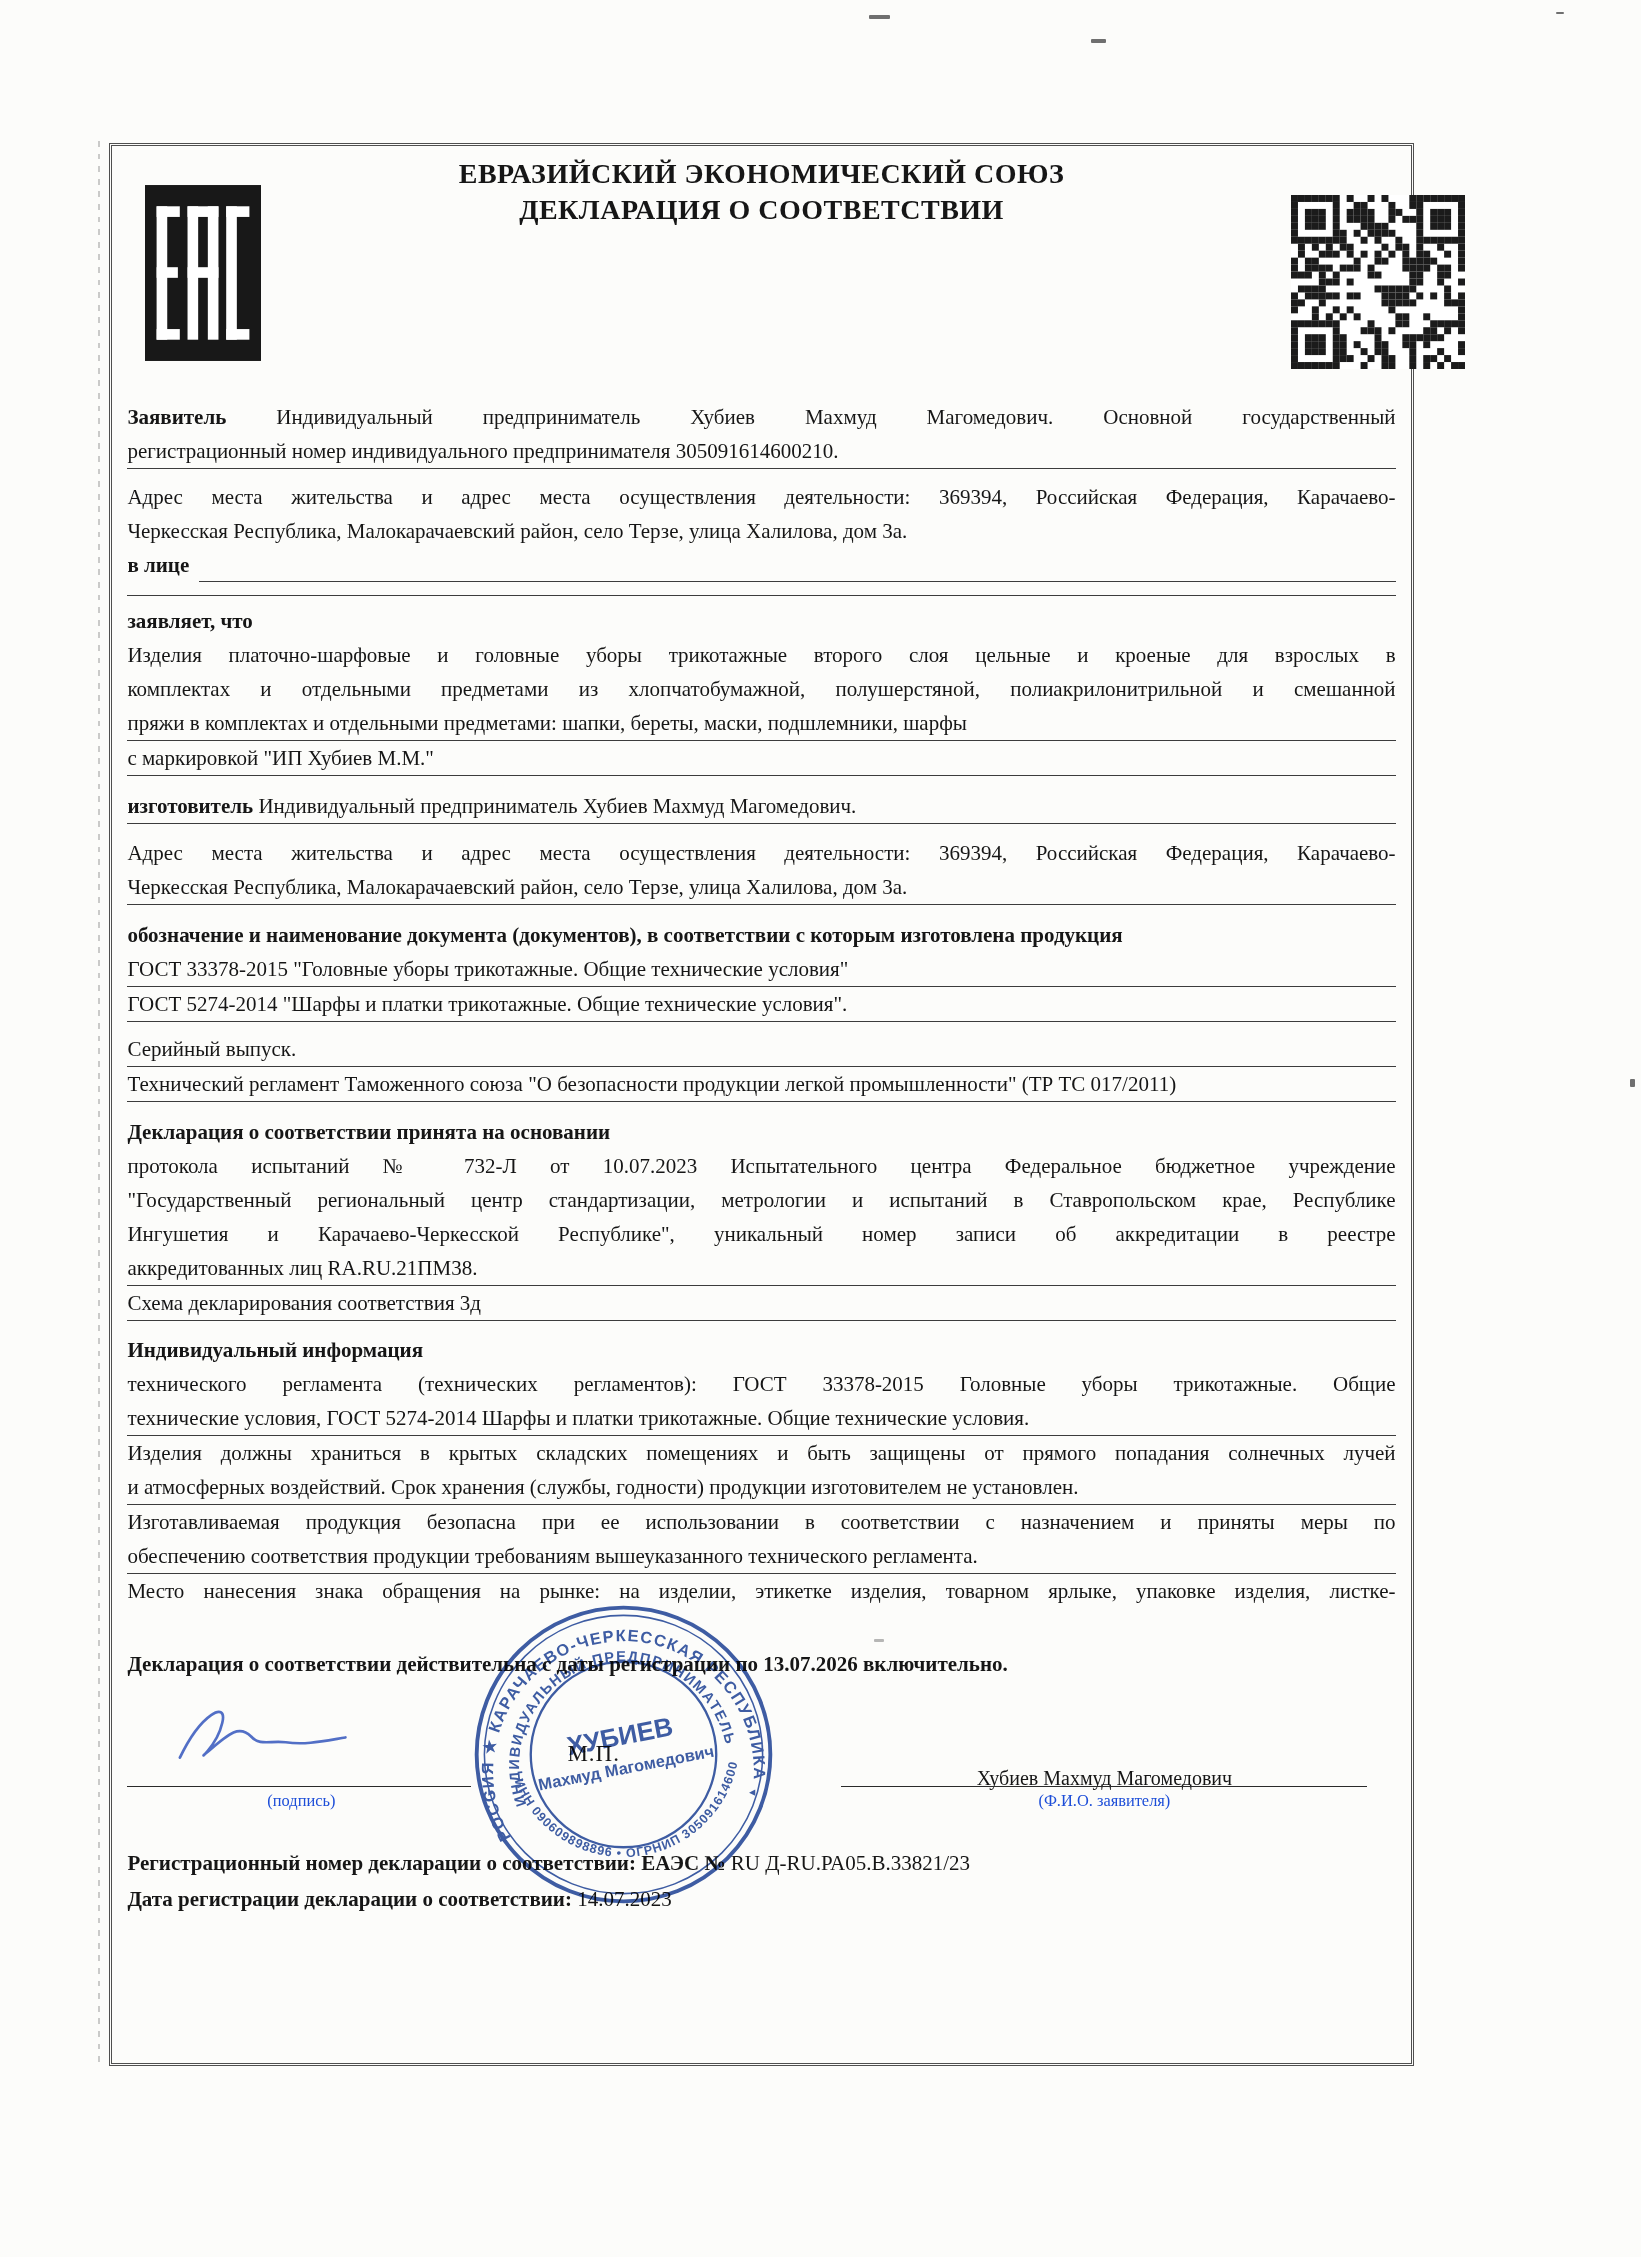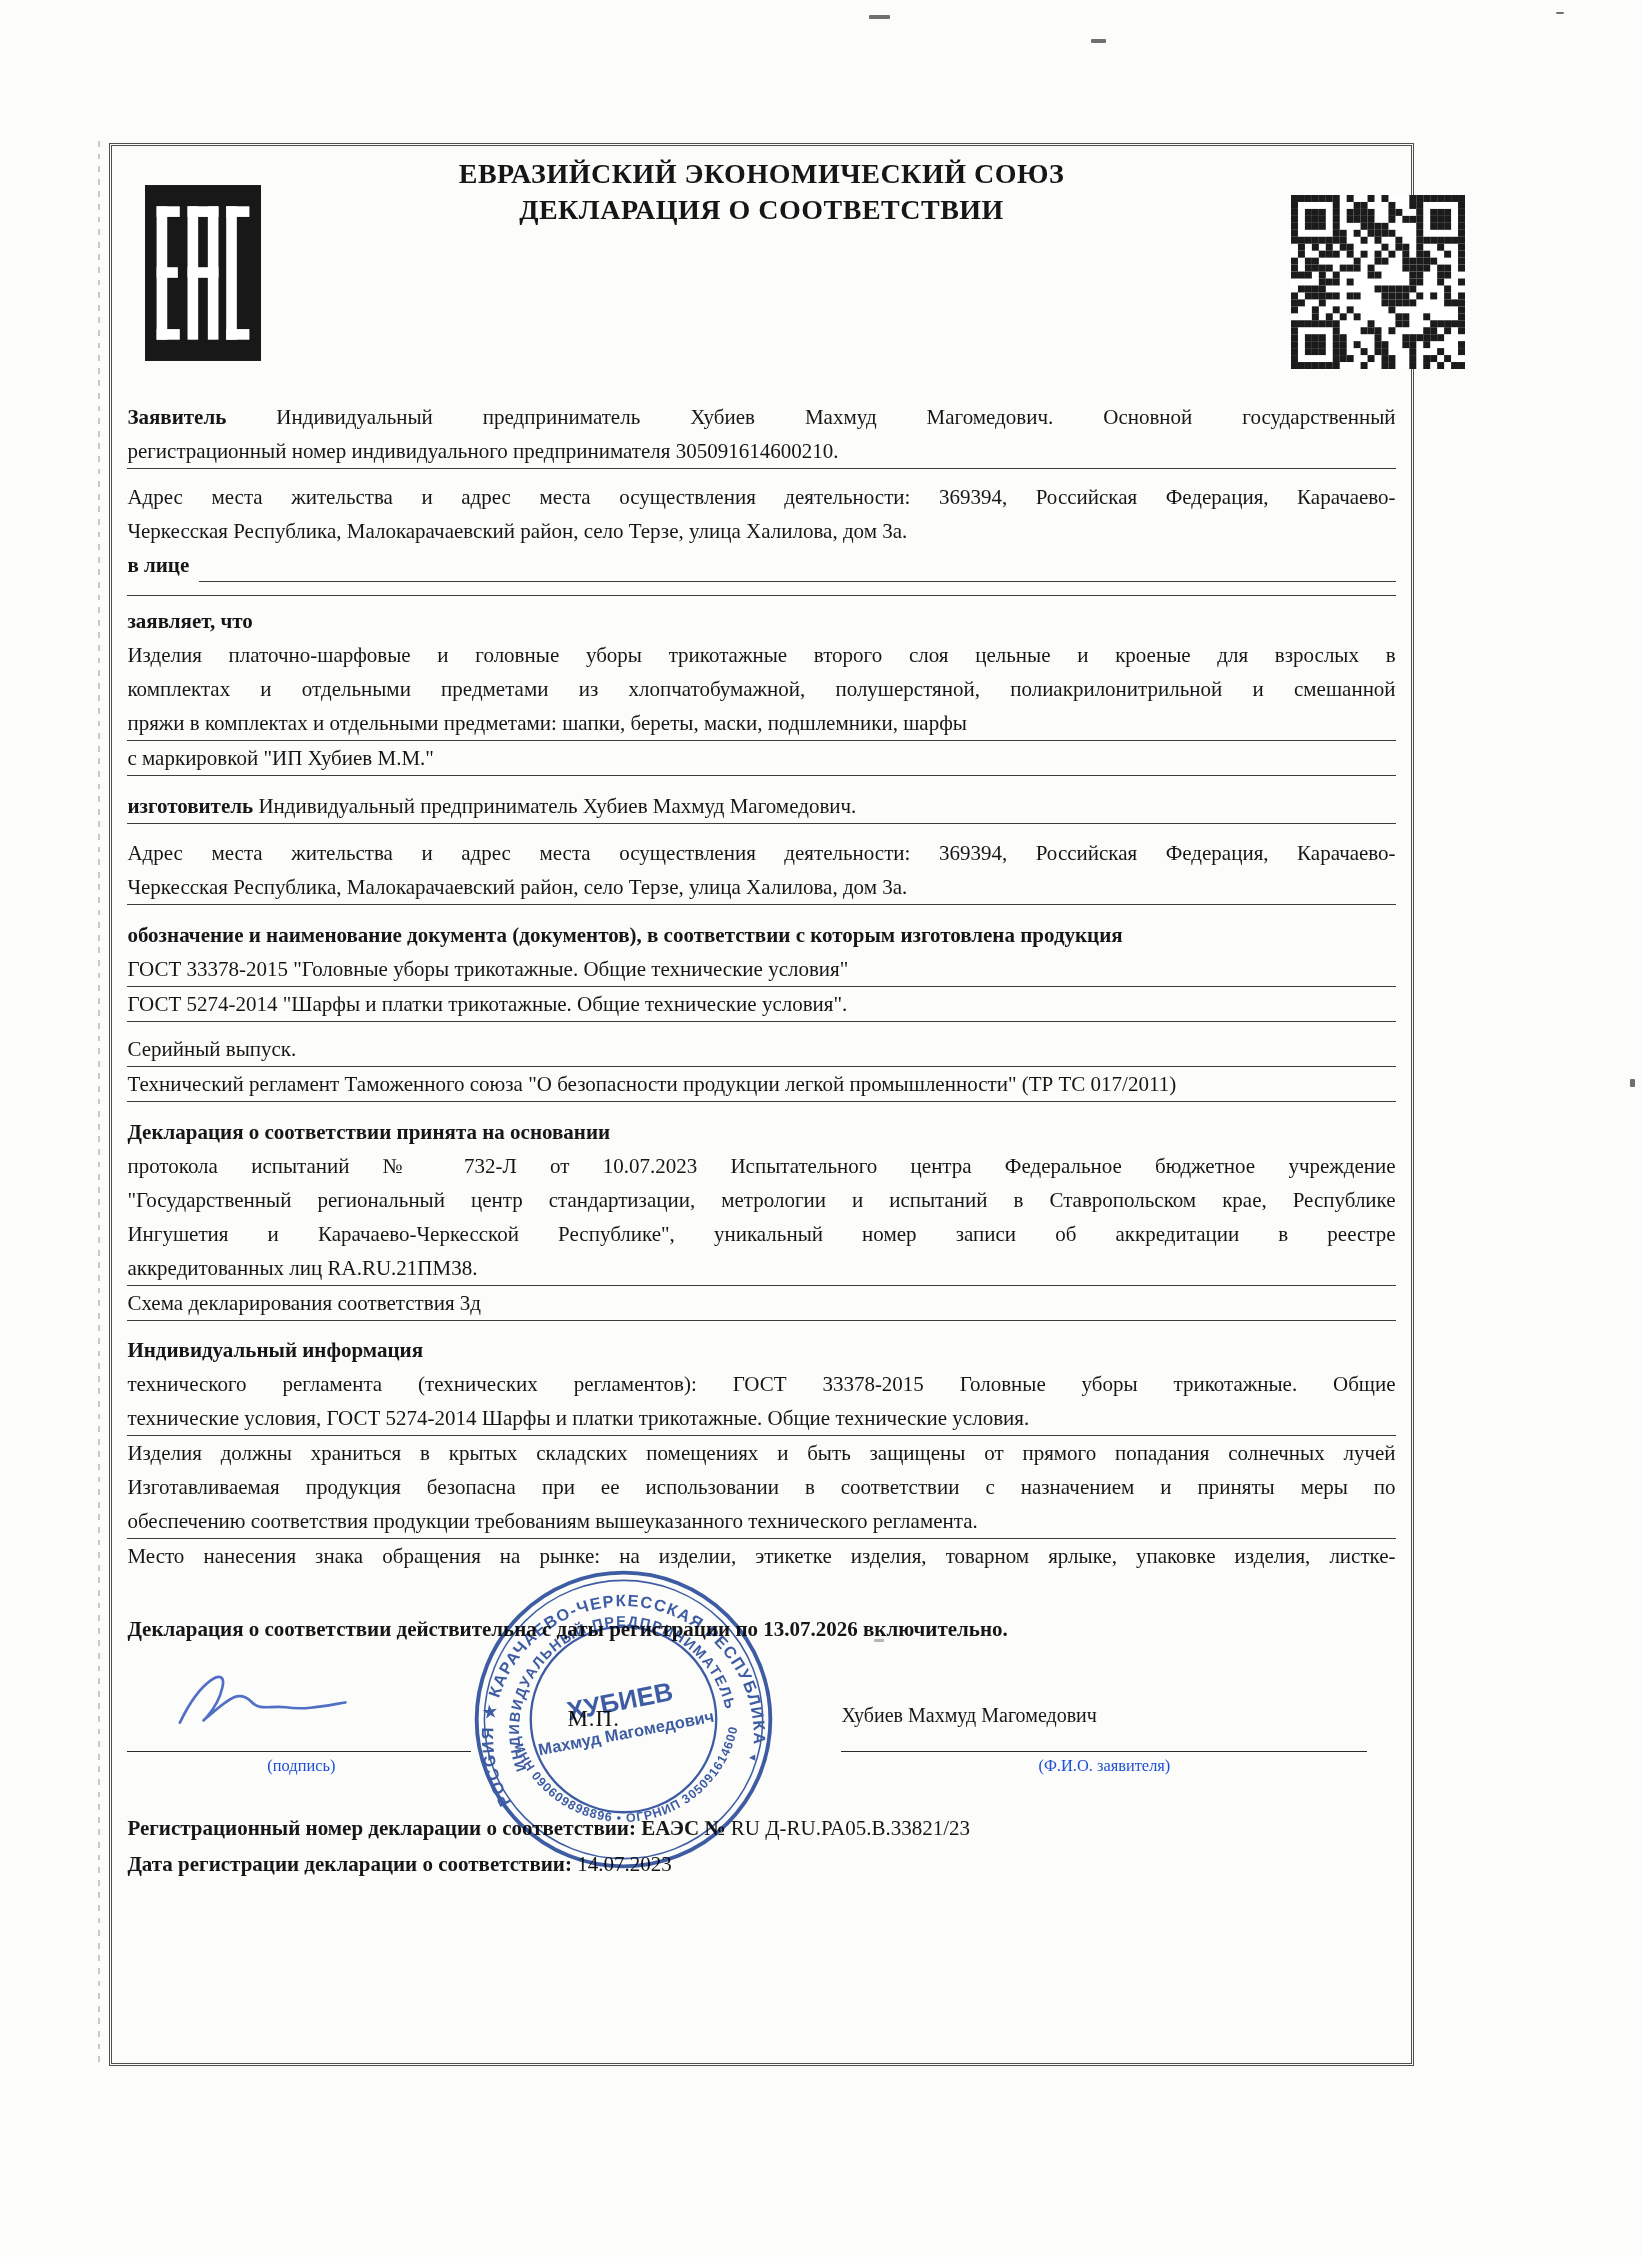--- a/index.html
+++ b/index.html
@@ -23,21 +23,21 @@
   
   .eac{position:absolute;left:33px;top:39px;}
   .qr{position:absolute;left:1179px;top:49px;}
   
   .sig-zone{position:relative;height:147px;margin-top:9.7px;}
   .sigline-l{position:absolute;left:0;top:95px;width:344px;border-bottom:1.7px solid #2a2a2a;}
   .sigline-r{position:absolute;left:714px;top:95px;width:526px;border-bottom:1.7px solid #2a2a2a;}
   .sig-caption{position:absolute;font-size:16.4px;color:#1d4ed8;}
   .cap-podpis{left:29px;top:100px;width:290px;text-align:center;}
   .cap-fio{left:714px;top:100px;width:526px;text-align:center;}
-  .fio-name{position:absolute;left:714px;top:48px;width:526px;text-align:left;font-size:20px;}
+  .fio-name{position:absolute;left:714px;top:76px;width:526px;text-align:center;font-size:20px;}
   .mp{position:absolute;left:440px;top:50px;font-size:23px;letter-spacing:1px;}
   .sig-svg{position:absolute;left:43px;top:7.7px;}
   .stamp{position:absolute;left:340px;top:-93px;mix-blend-mode:multiply;opacity:.92;}
   .reg-row{font-size:21px;line-height:36px;}
   
   .scanline{position:absolute;left:98px;top:141px;width:1.9px;height:1926px;opacity:.45;
     background:repeating-linear-gradient(#8d8d8d 0 5.8px,transparent 5.8px 12.6px);}
   .speck{position:absolute;background:#6f6f6f;border-radius:1px;}
 </style>
 </head>
@@ -436,20 +436,21 @@
     <div class="row j">протокола испытаний № 732-Л от 10.07.2023 Испытательного центра Федеральное бюджетное учреждение</div>
     <div class="row j">"Государственный региональный центр стандартизации, метрологии и испытаний в Ставропольском крае, Республике</div>
     <div class="row j">Ингушетия и Карачаево-Черкесской Республике", уникальный номер записи об аккредитации в реестре</div>
     <div class="row u">аккредитованных лиц RA.RU.21ПМ38.</div>
     <div class="row u">Схема декларирования соответствия 3д</div>
 
     <div class="row b mt12">Индивидуальный информация</div>
     <div class="row j">технического регламента (технических регламентов): ГОСТ 33378-2015 Головные уборы трикотажные. Общие</div>
     <div class="row u">технические условия, ГОСТ 5274-2014 Шарфы и платки трикотажные. Общие технические условия.</div>
     <div class="row j">Изделия должны храниться в крытых складских помещениях и быть защищены от прямого попадания солнечных лучей</div>
+    <div class="row u">и атмосферных воздействий. Срок хранения (службы, годности) продукции изготовителем не установлен.</div>
     <div class="row j">Изготавливаемая продукция безопасна при ее использовании в соответствии с назначением и приняты меры по</div>
     <div class="row u">обеспечению соответствия продукции требованиям вышеуказанного технического регламента.</div>
     <div class="row j">Место нанесения знака обращения на рынке: на изделии, этикетке изделия, товарном ярлыке, упаковке изделия, листке-</div>
 
     <div class="row b mt40">Декларация о соответствии действительна с даты регистрации по 13.07.2026 включительно.</div>
 
     <div class="sig-zone">
       <svg class="sig-svg" width="193" height="77" viewBox="0 0 200 80">
         <path d="M10,62 C32,16 60,2 54,26 C48,52 24,68 40,55 C62,36 72,28 84,40 C93,50 104,44 120,46 C140,49 158,45 182,41" fill="none" stroke="#3f5fc0" stroke-width="2.8" stroke-linecap="round" opacity="0.9"></path>
       </svg>

